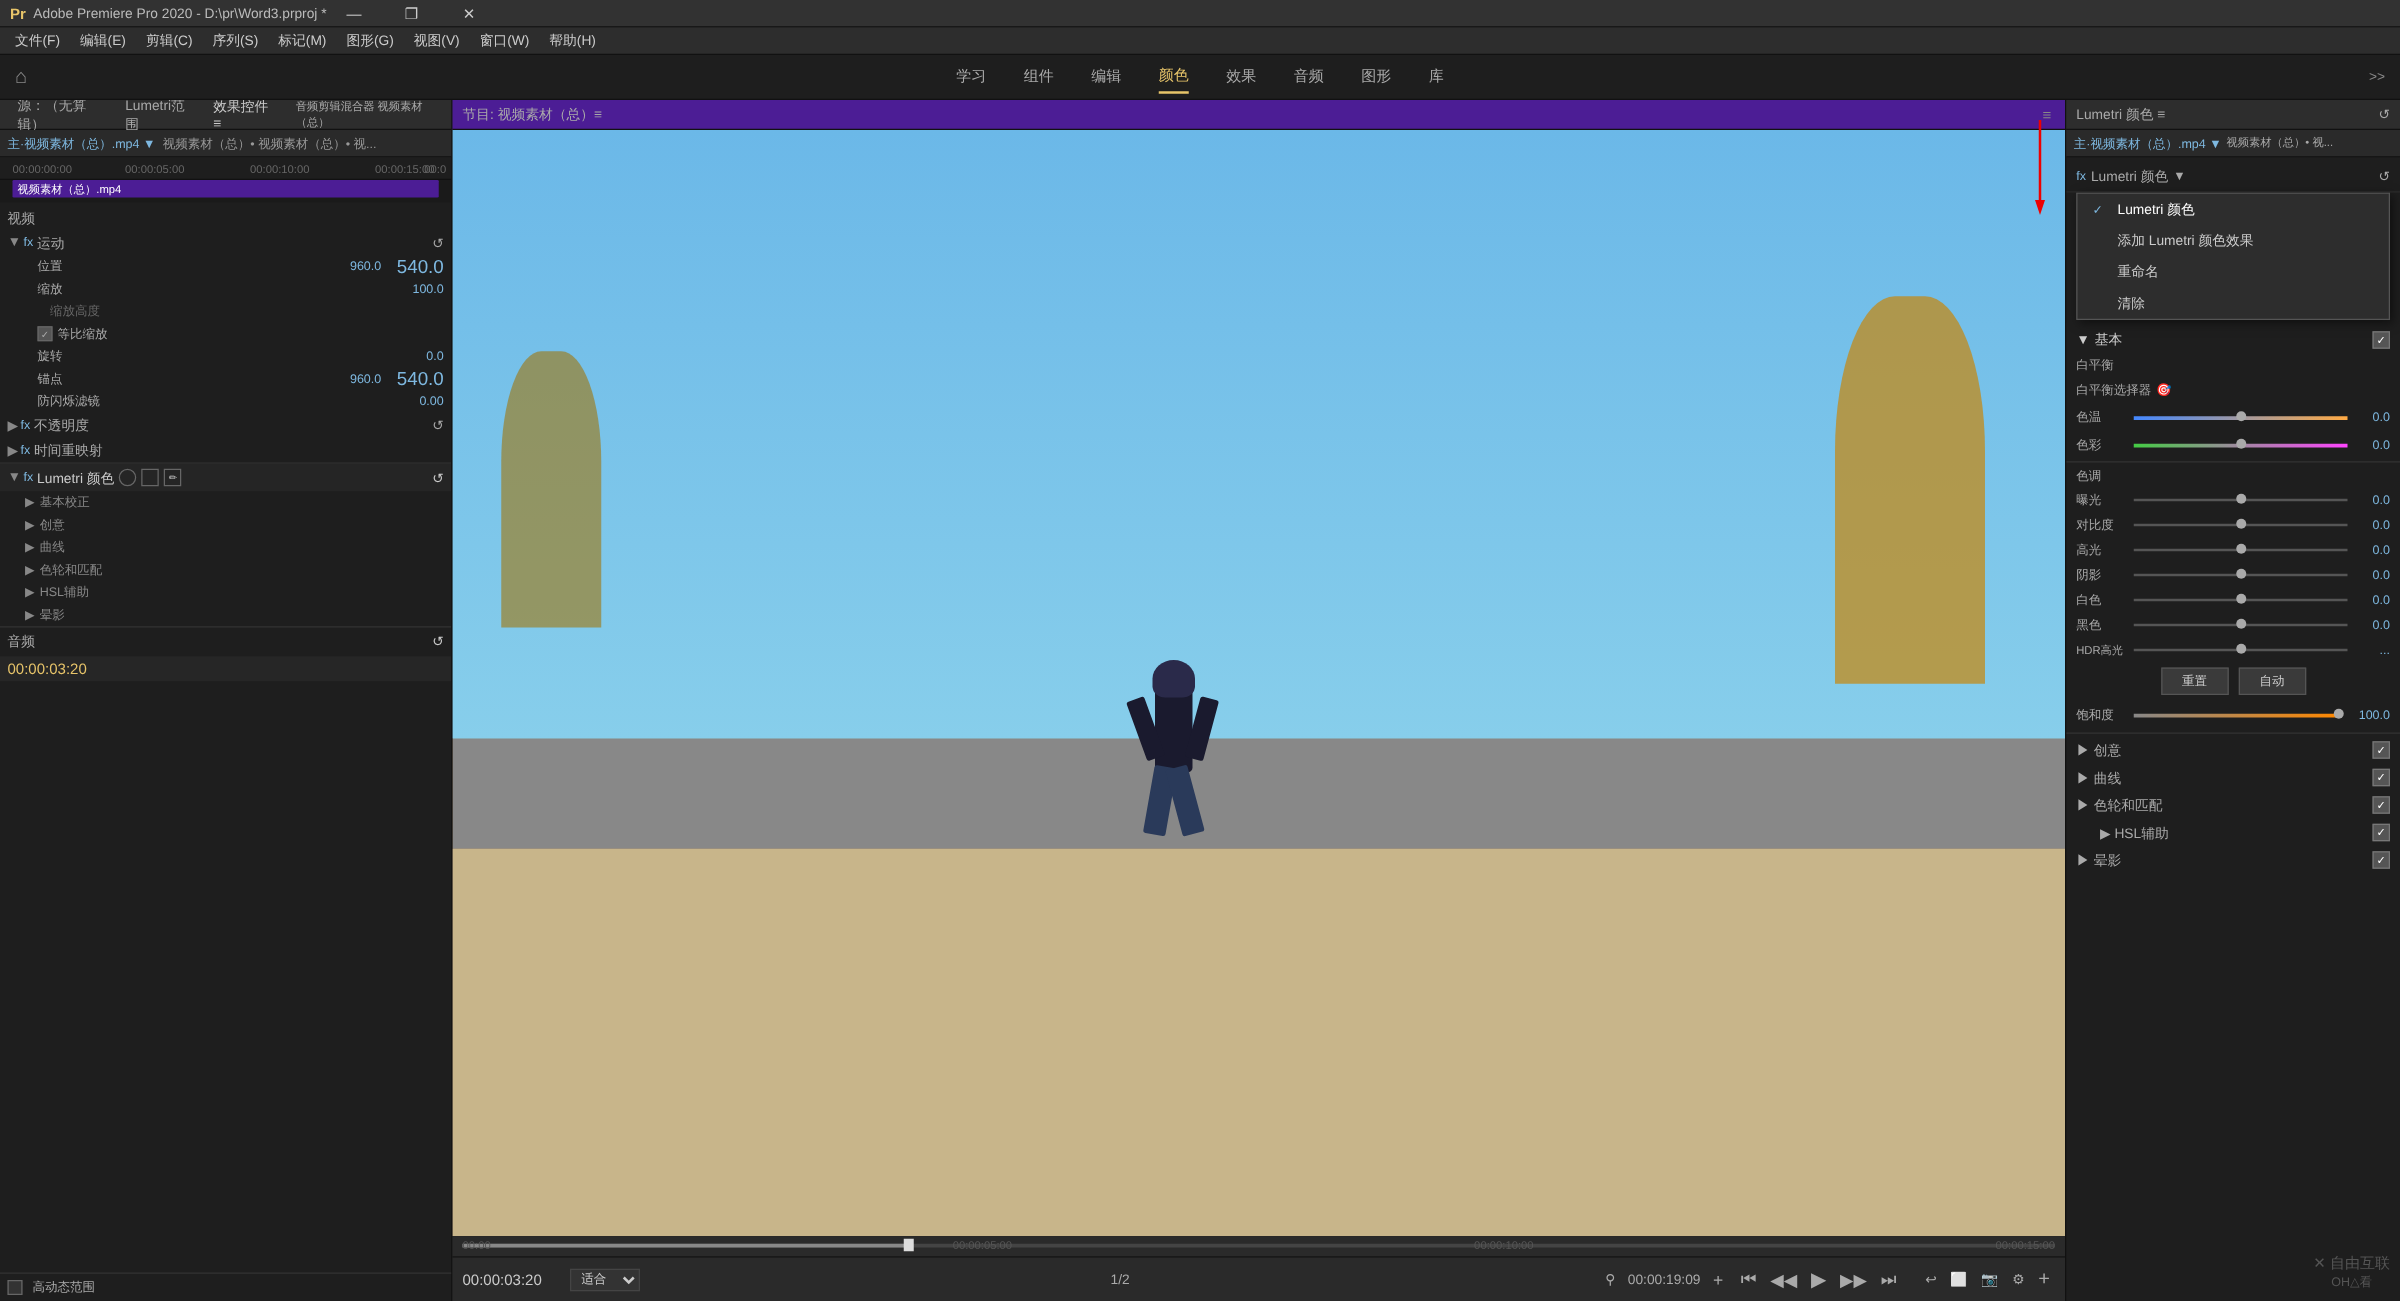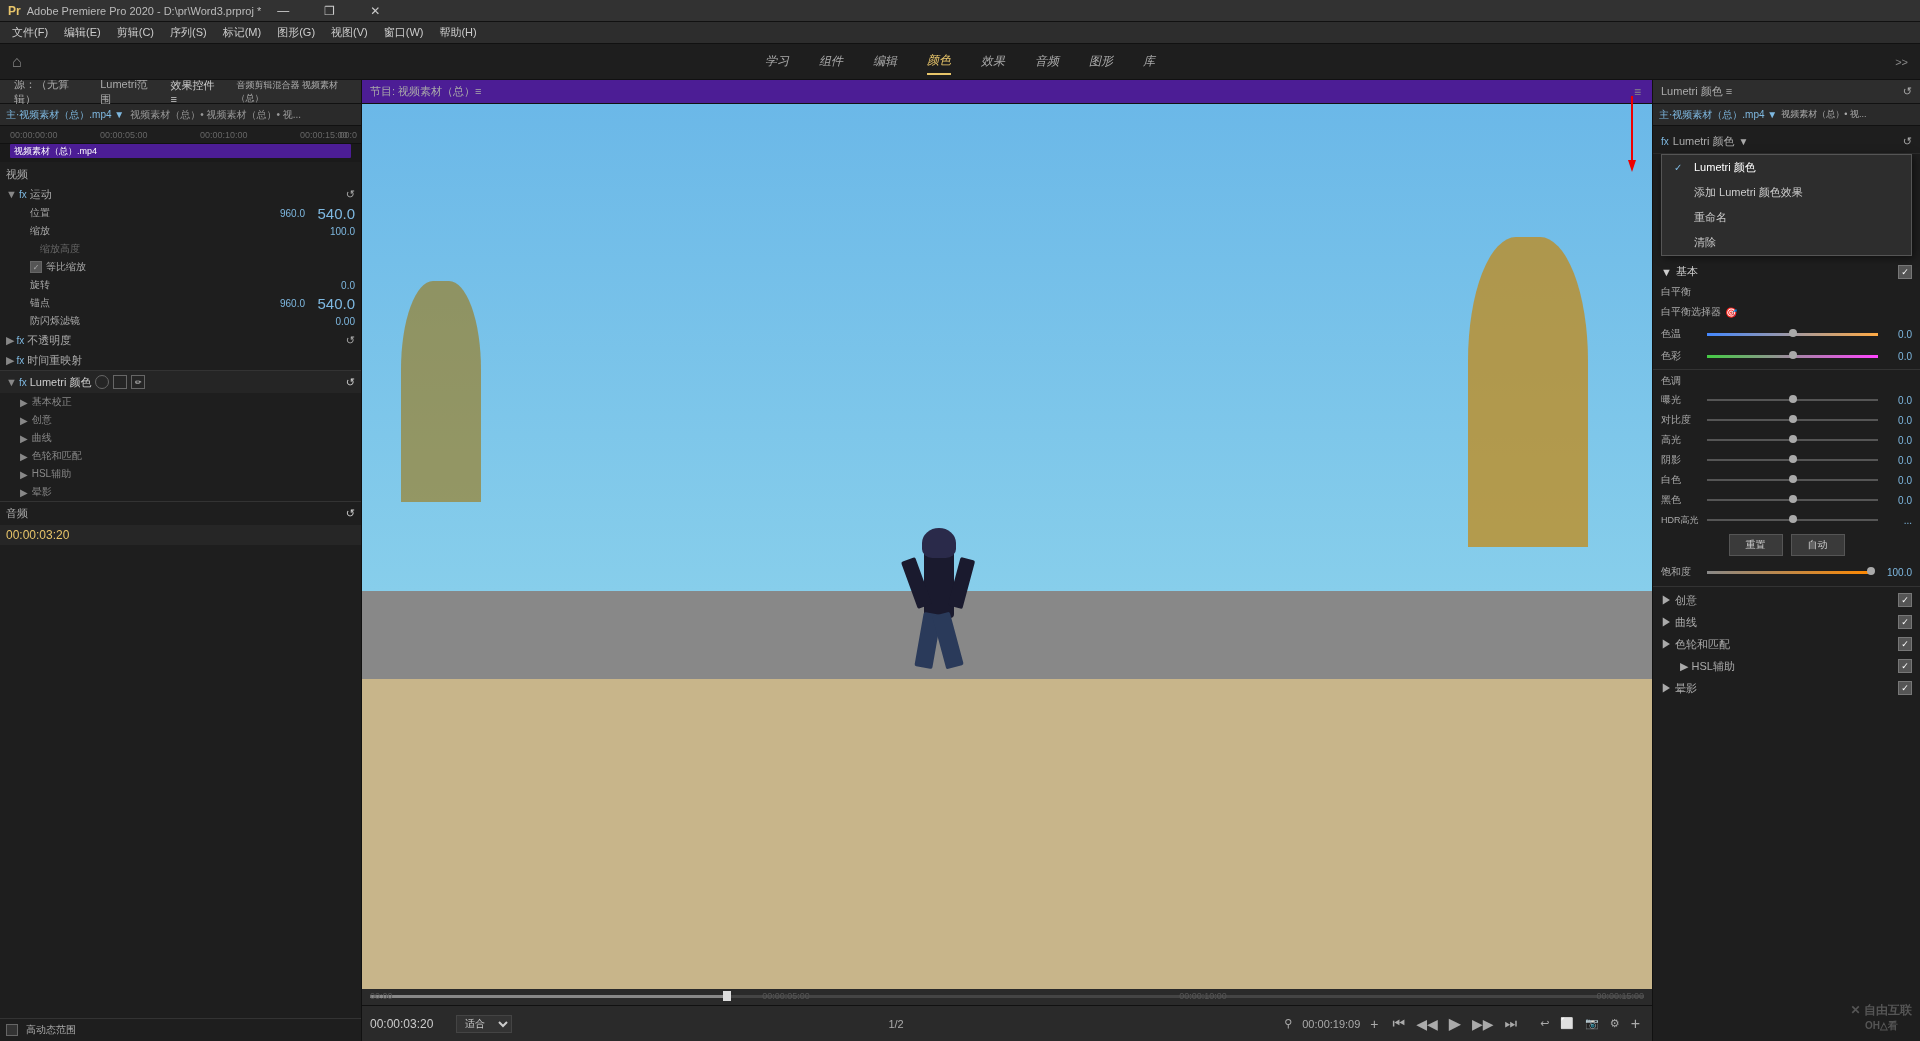--- a/index.html
+++ b/index.html
@@ -62,21 +62,21 @@
       align-items: center;
       justify-content: center;
       border-bottom: 1px solid #111;
       position: relative;
     }
     .top-nav-home {
       position: absolute; left: 12px;
       font-size: 16px; color: #888;
       cursor: pointer;
     }
-    .top-nav-tabs { display: flex; gap: 30px; align-items: center; font-style: italic; }
+    .top-nav-tabs { display: flex; gap: 30px; align-items: center; }
     .top-nav-tab {
       font-size: 12px; color: #aaa;
       cursor: pointer; padding: 4px 0;
     }
     .top-nav-tab.active {
       color: #e8c56a;
       border-bottom: 2px solid #e8c56a;
     }
     .top-nav-more { position: absolute; right: 12px; color: #888; cursor: pointer; }
 
@@ -508,21 +508,21 @@
       background: #444;
       margin: 0 4px;
     }
 
     .watermark {
       position: fixed;
       bottom: 8px;
       right: 8px;
       color: #555;
       font-size: 12px;
-      font-weight: bold;
+      font-weight: normal;
     }
   </style>
 </head>
 <body>
 
 <div class="title-bar">
   <div class="title-bar-left">
     <span style="color:#e8c56a;font-weight:bold;font-size:12px;">Pr</span>
     <span class="title-bar-title">Adobe Premiere Pro 2020 - D:\pr\Word3.prproj *</span>
   </div>

